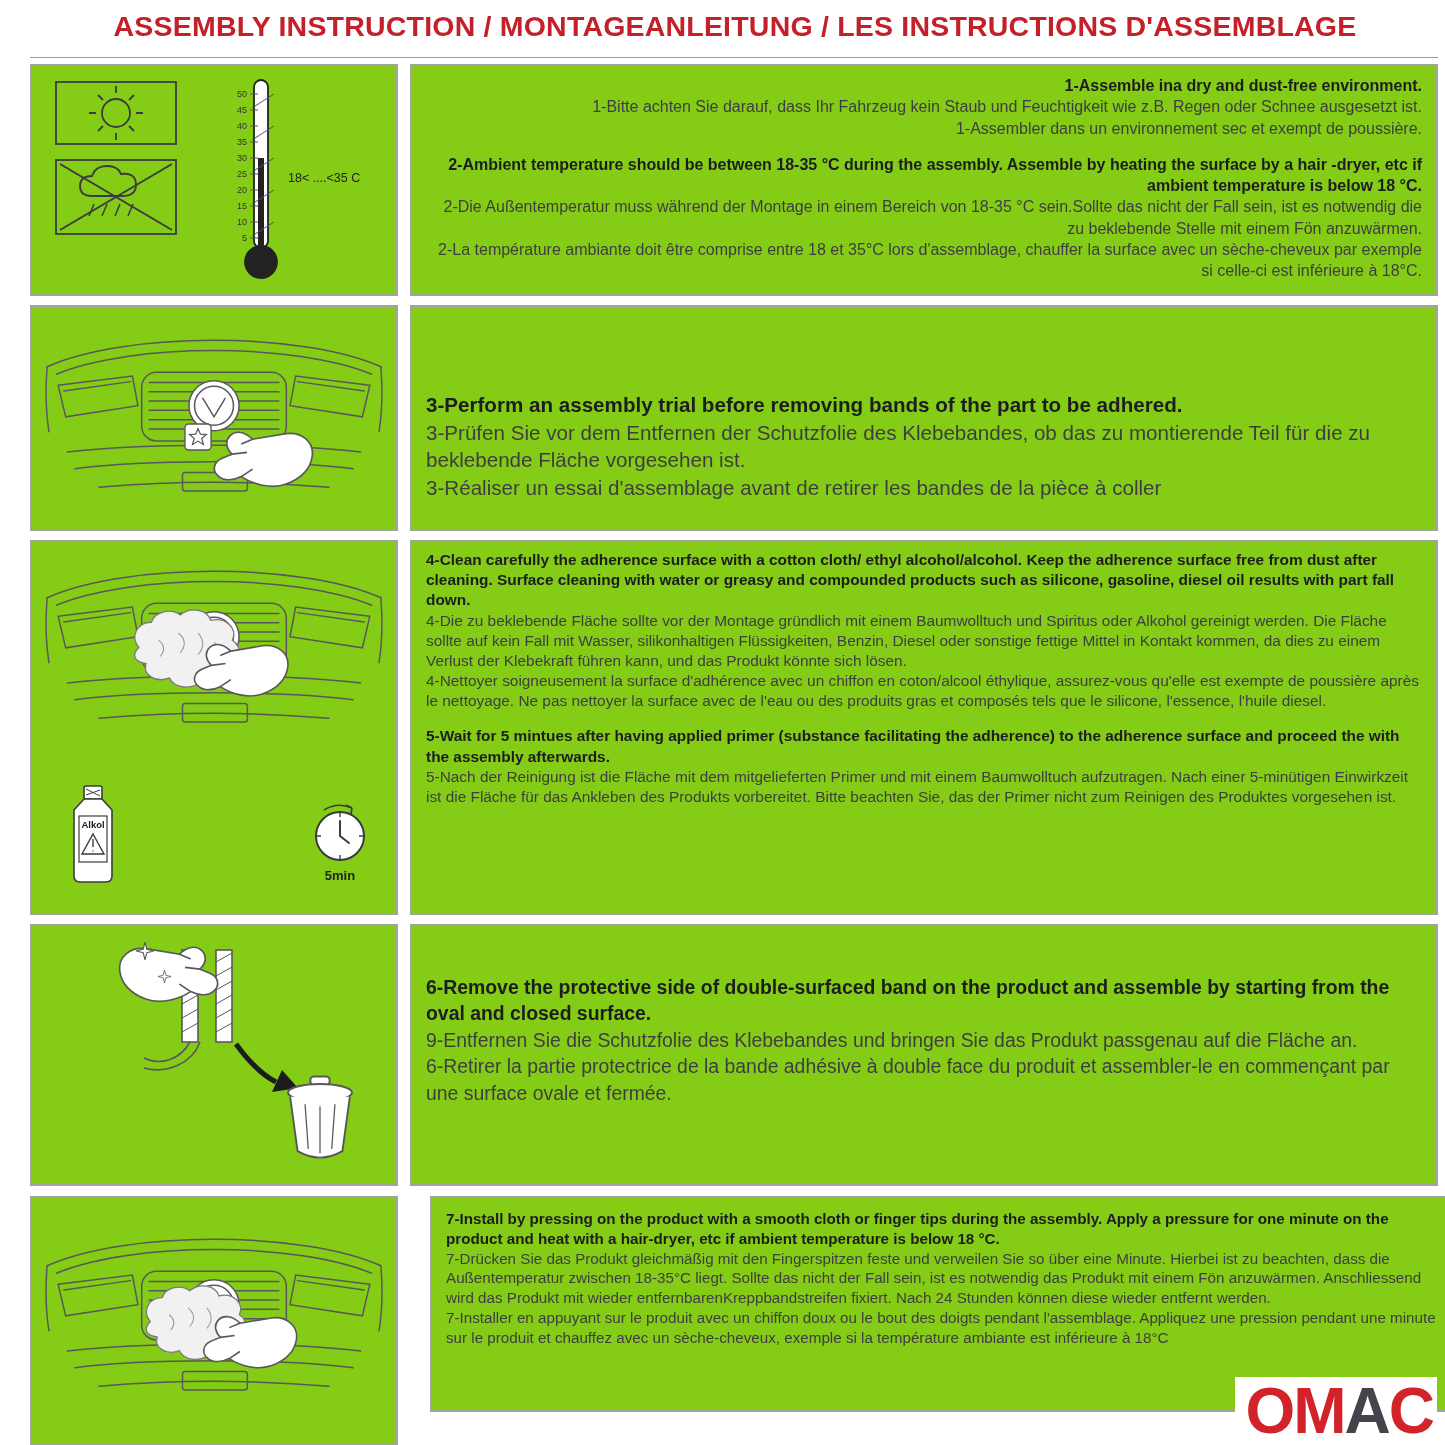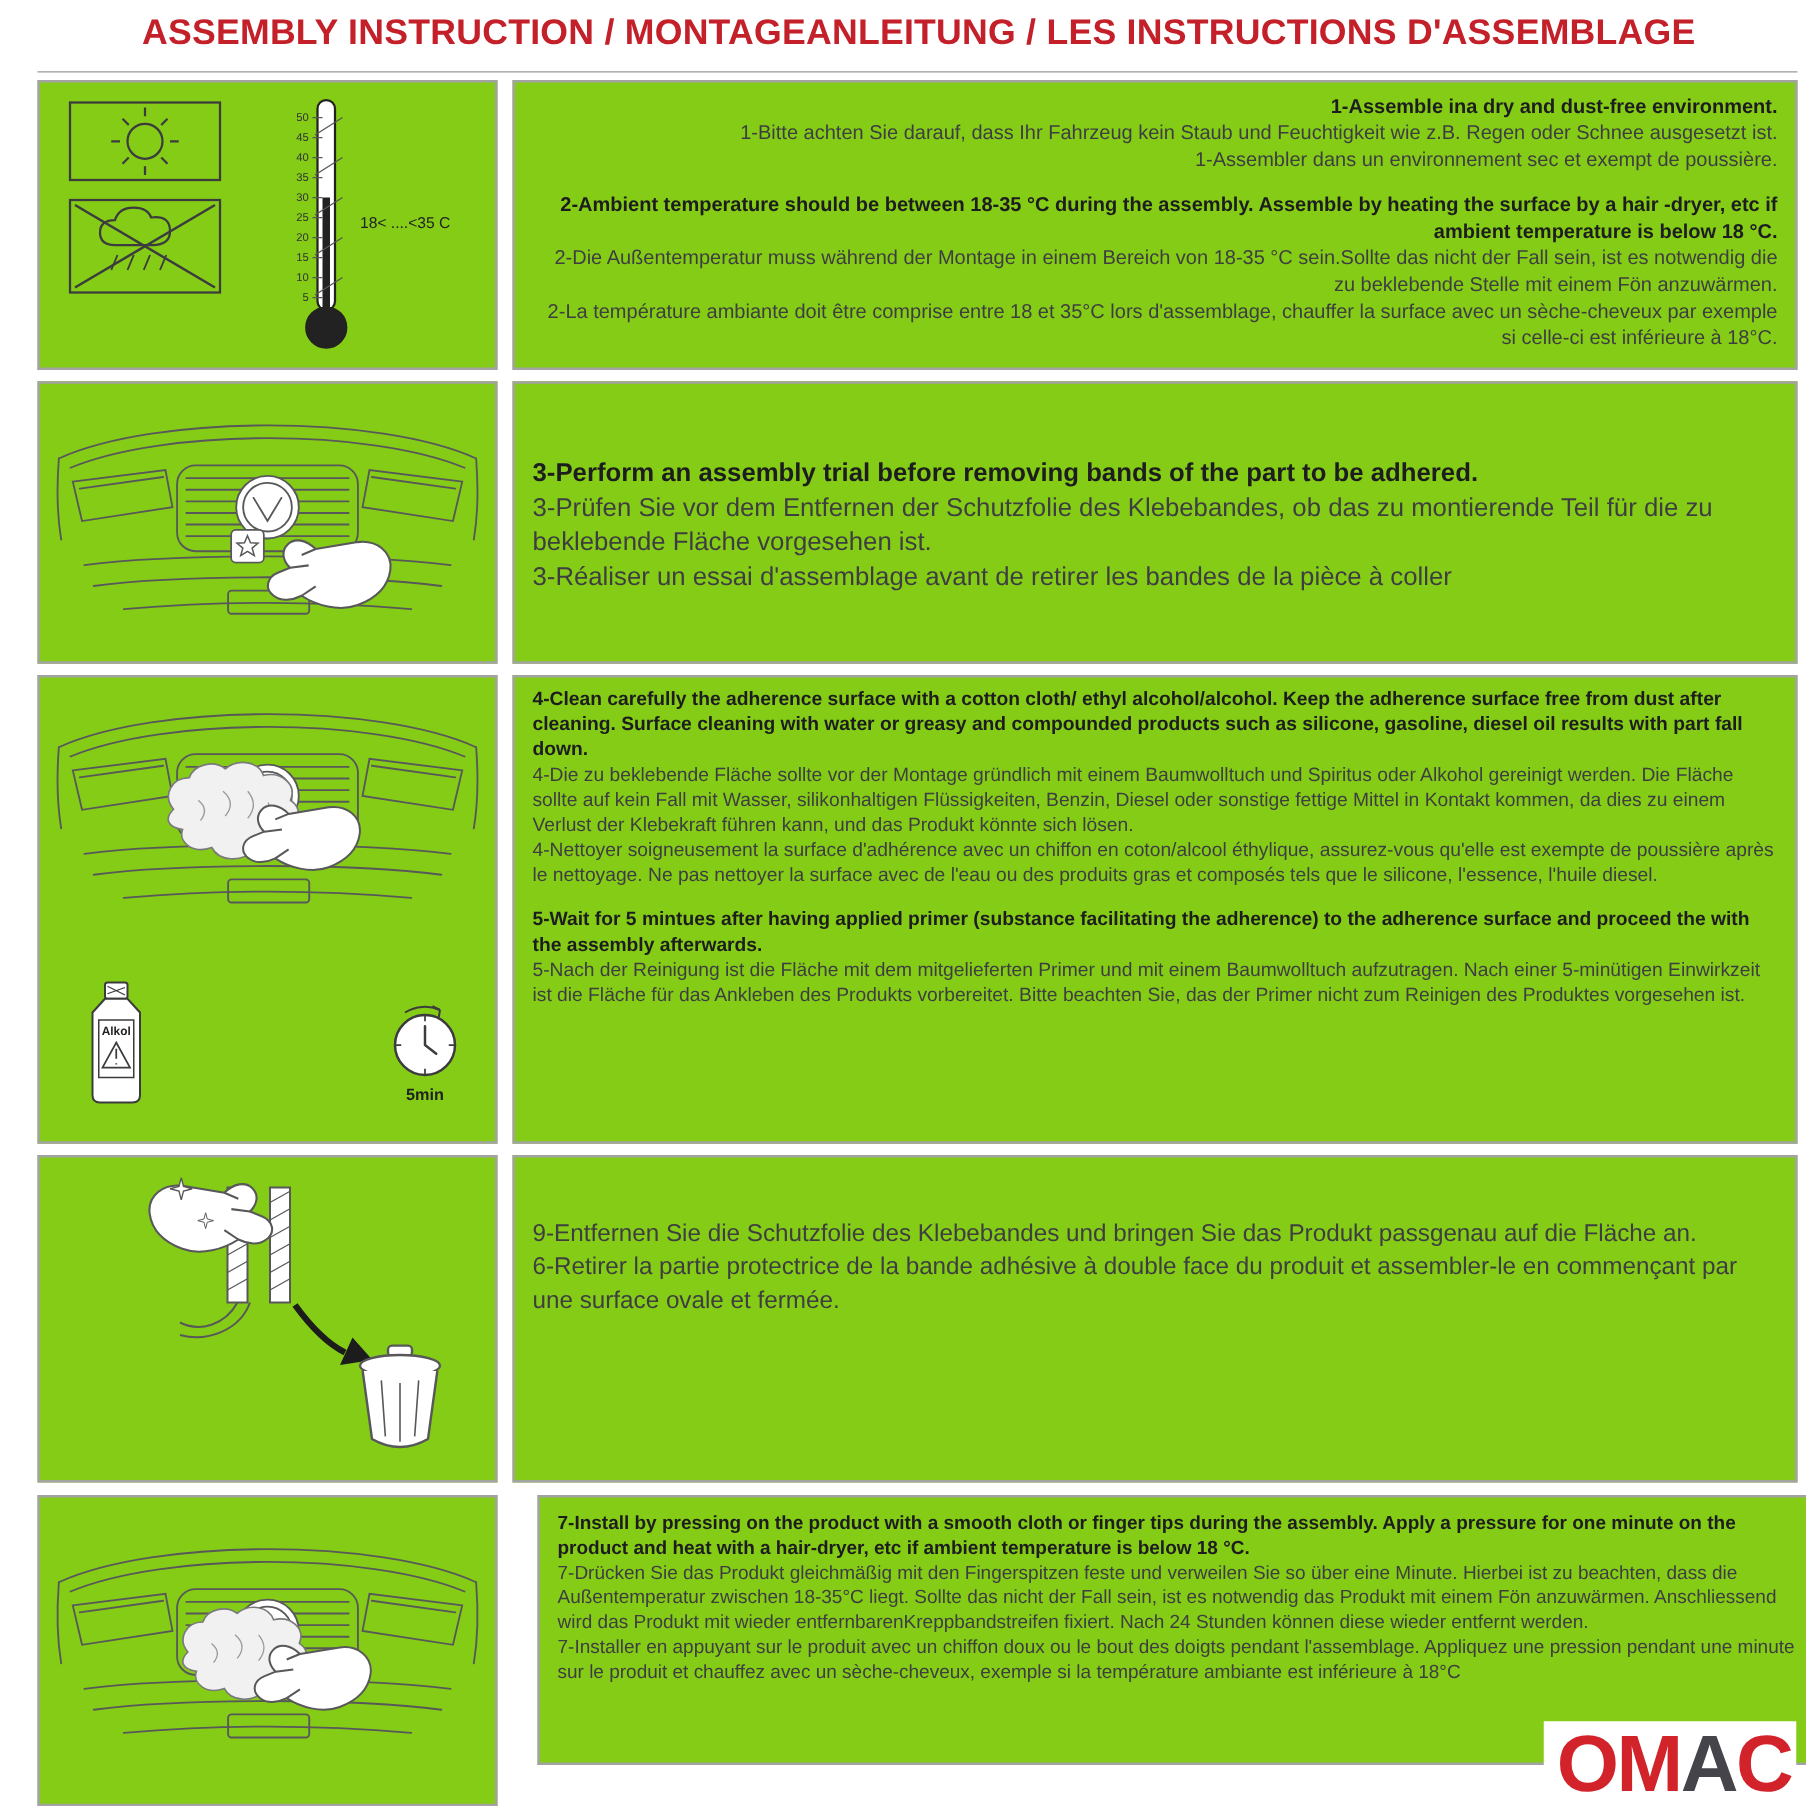--- a/index.html
+++ b/index.html
@@ -20,21 +20,21 @@
   #s4L{left:30px;top:924px;width:368px;height:262px;}
   #s5L{left:30px;top:1196px;width:368px;height:249px;}
   
   #s1R{left:410px;top:64px;width:1028px;height:232px;}
   #s2R{left:410px;top:305px;width:1028px;height:226px;}
   #s3R{left:410px;top:540px;width:1028px;height:375px;}
   #s4R{left:410px;top:924px;width:1028px;height:262px;}
   #s5R{left:410px;top:1196px;width:1028px;height:216px;margin-left:20px;}
   .txt{box-sizing:border-box;width:100%;height:100%;}
   #s1R .txt{padding:9px 14px;font-size:16px;line-height:1.33;text-align:right;}
-  #s2R .txt{padding:58px 14px 8px;font-size:20.6px;line-height:1.34;}
+  #s2R .txt{padding:84px 14px 8px;font-size:20.6px;line-height:1.34;}
   #s3R .txt{padding:8px 14px;font-size:15.4px;line-height:1.31;}
   #s4R .txt{padding:48px 14px 8px;font-size:19.4px;line-height:1.36;}
   #s5R .txt{padding:11px 14px;font-size:15.2px;line-height:1.3;}
   p{margin:0;color:#3e3e41;}
   p.b{font-weight:700;color:#1d1d1f;}
   p.gap{margin-top:15px;}
   svg{display:block;}
   .logo{
     position:absolute;right:8px;bottom:2px;background:#fff;padding:2px 4px 0 10px;
     font-size:64px;font-weight:800;letter-spacing:-2px;line-height:1;white-space:nowrap;
@@ -222,20 +222,21 @@
     <g>
       <path d="M204,118 C220,140 232,150 244,156" fill="none" stroke="#1c1c1c" stroke-width="5"></path>
       <polygon points="250,144 266,162 240,166" fill="#1c1c1c"></polygon>
     </g>
     <use href="#sym-trash" x="240" y="142" width="96" height="96"></use>
   </svg>
 </div>
 
 <div class="box" id="s4R">
   <div class="txt">
+    <p class="b">6-Remove the protective side of double-surfaced band on the product and assemble by starting from the oval and closed surface.</p>
     <p>9-Entfernen Sie die Schutzfolie des Klebebandes und bringen Sie das Produkt passgenau auf die Fläche an.</p>
     <p>6-Retirer la partie protectrice de la bande adhésive à double face du produit et assembler-le en commençant par une surface ovale et fermée.</p>
   </div>
 </div>
 
 <div class="box" id="s5L">
   <svg width="364" height="245" viewBox="0 0 364 245">
     <use href="#sym-grille" x="0" y="14" width="364" height="204"></use>
     <use href="#sym-cloth" x="108" y="84" width="120" height="86"></use>
     <use href="#sym-hand" x="162" y="102" width="106" height="80"></use>

